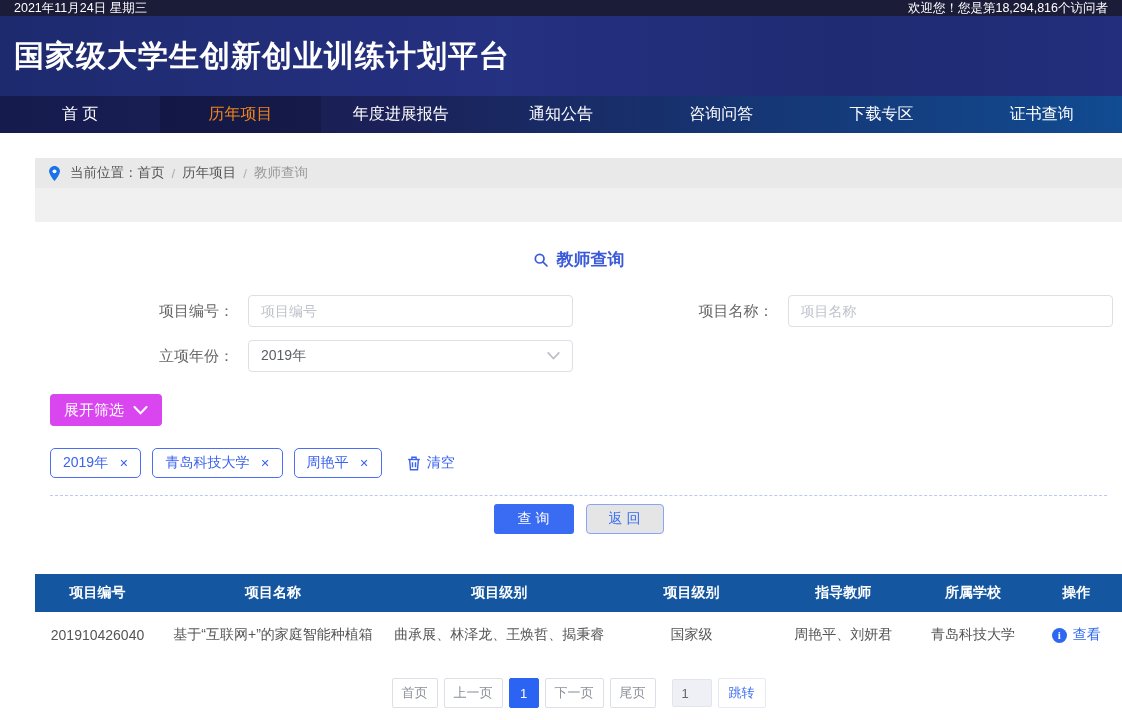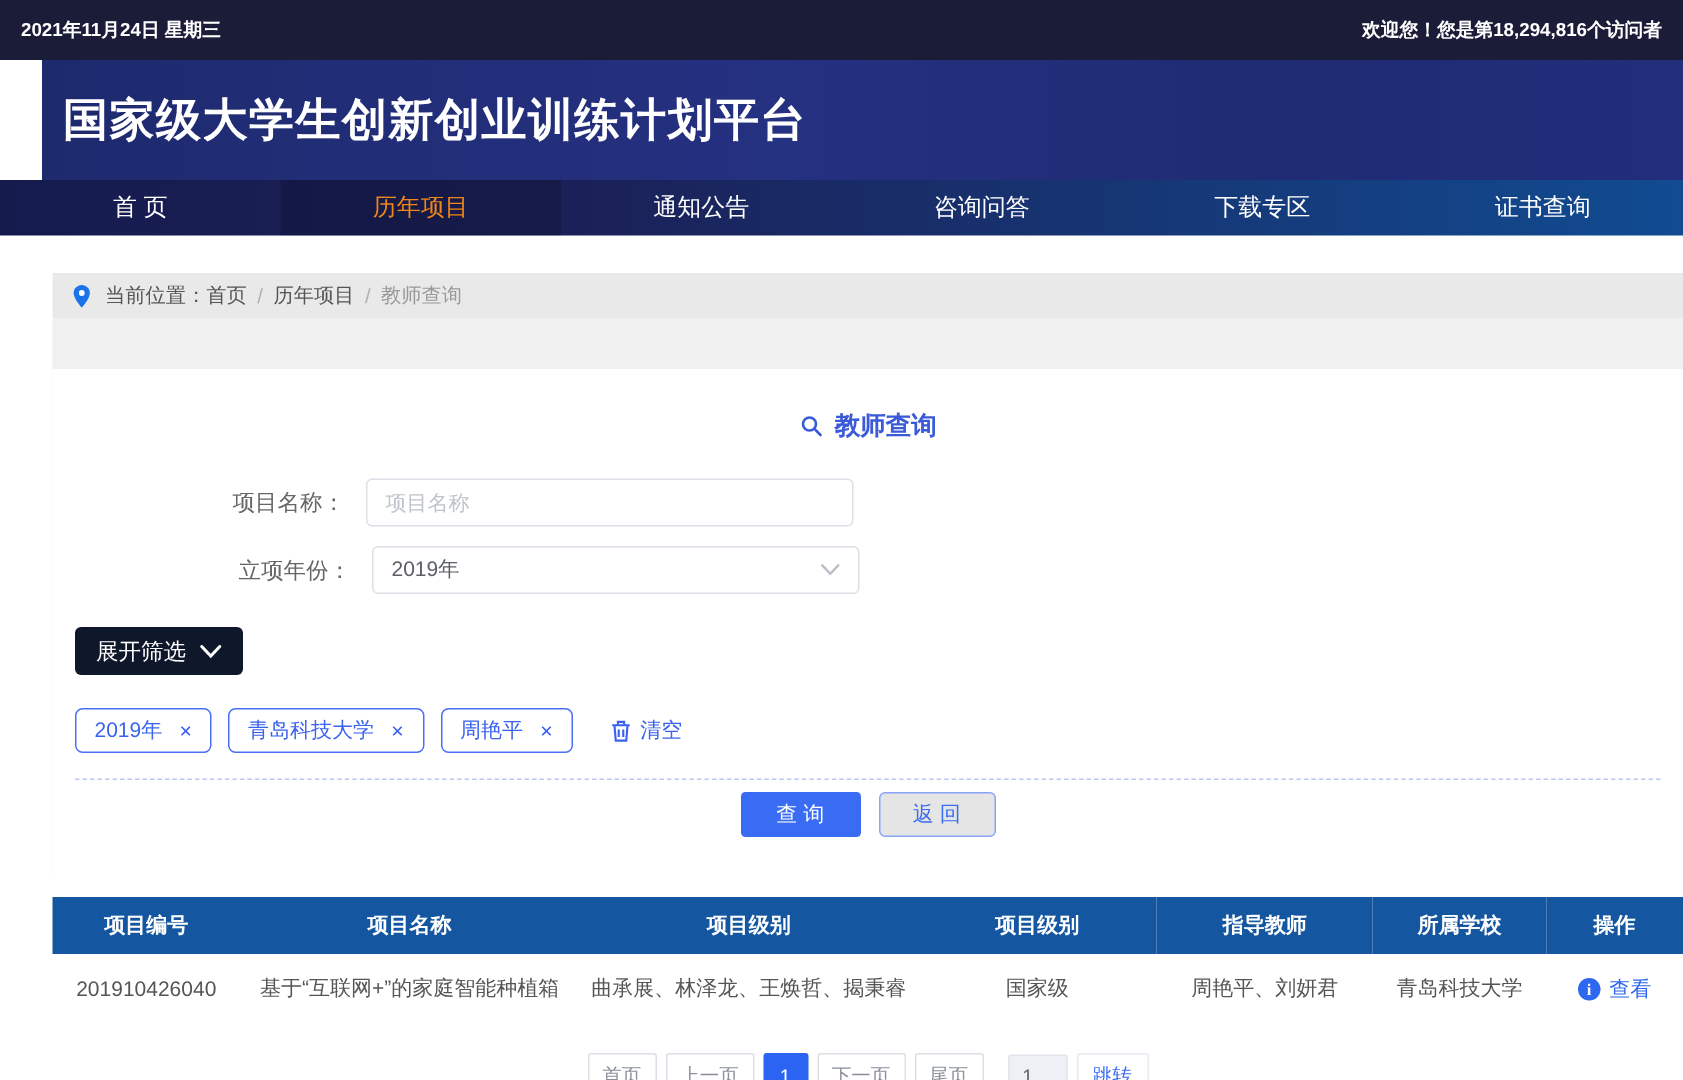--- a/index.html
+++ b/index.html
@@ -6,30 +6,30 @@
   html,body { margin:0; padding:0; }
   body {
     width:1122px; height:720px; overflow:hidden;
     background:#ffffff;
     font-family:"Liberation Sans","DejaVu Sans",sans-serif;
     -webkit-font-smoothing:antialiased;
   }
 
   
   .topbar {
-    height:40px; background:#1b1c38; color:#fff;
+    height:16px; background:#1b1c38; color:#fff;
     display:flex; justify-content:space-between; align-items:center;
-    padding:0 14px; font-size:12.5px;font-weight:bold;
+    padding:0 14px; font-size:12.5px;
   }
 
   
   .masthead {
     height:80px;
     background:linear-gradient(90deg,#1e2a6e 0%, #253181 45%, #1f2b72 75%, #232e7c 100%);
-    display:flex; align-items:center; padding:0 14px;margin-left:28px;
+    display:flex; align-items:center; padding:0 14px;
   }
   .masthead .site-title {
     color:#fff; font-size:30px; font-weight:bold; margin:0; letter-spacing:1px;
   }
 
   
   .nav {
     height:37px; display:flex;
     background:linear-gradient(90deg,#161b4e 0%, #1b2158 35%, #114b91 100%);
   }
@@ -74,21 +74,21 @@
   .text-input::placeholder { color:#bfc3cb; }
   .select {
     width:325px; height:32px; border:1px solid #dcdfe6; border-radius:4px;
     display:flex; align-items:center; justify-content:space-between;
     padding:0 12px; font-size:14px; color:#5c6066; cursor:pointer; background:#fff;
   }
 
   .expand-btn {
     margin:22px 0 0 15px;
     display:inline-flex; align-items:center; gap:9px;
-    background:#0f172a; color:#fff; font-size:15px;
+    background:#d946ef; color:#fff; font-size:15px;
     height:32px; padding:0 14px; border:none; border-radius:4px; cursor:pointer;
   }
 
   .tags-row { margin-top:22px; padding-left:15px; display:flex; align-items:center; gap:11px; }
   .tag {
     display:inline-flex; align-items:center; gap:11px;
     border:1px solid #4a6ef5; color:#3a62f0; background:#fff;
     height:30px; padding:0 12px; border-radius:5px; font-size:14px; cursor:pointer;
   }
   .tag-x { font-size:11px; font-weight:bold; }
@@ -159,20 +159,21 @@
   <span>欢迎您！您是第18,294,816个访问者</span>
 </div>
 
 <div class="masthead">
   <h1 class="site-title">国家级大学生创新创业训练计划平台</h1>
 </div>
 
 <div class="nav">
   <div class="nav-item">首 页</div>
   <div class="nav-item active">历年项目</div>
+  <div class="nav-item">年度进展报告</div>
   <div class="nav-item">通知公告</div>
   <div class="nav-item">咨询问答</div>
   <div class="nav-item">下载专区</div>
   <div class="nav-item">证书查询</div>
 </div>
 
 <div class="breadcrumb">
   <span style="display:inline-flex;">
     <svg width="13" height="17" viewBox="0 0 24 30">
         <path d="M12 1C6.5 1 2 5.5 2 11c0 7 10 18 10 18s10-11 10-18C22 5.5 17.5 1 12 1z" fill="#1a73e8"></path>
@@ -194,20 +195,24 @@
       <span style="display:inline-flex;">
         <svg width="16" height="16" viewBox="0 0 24 24" fill="none" stroke="#3a5ad9" stroke-width="2.6" stroke-linecap="round">
             <circle cx="10" cy="10" r="6.5"></circle>
             <line x1="15.2" y1="15.2" x2="21" y2="21"></line>
           </svg>
       </span>
       <span>教师查询</span>
     </div>
 
     <div class="form-row">
+      <div class="form-col left">
+        <span class="form-label">项目编号：</span>
+        <input class="text-input" type="text" placeholder="项目编号" style="">
+      </div>
       <div class="form-col right">
         <span class="form-label">项目名称：</span>
         <input class="text-input" type="text" placeholder="项目名称" style="">
       </div>
     </div>
 
     <div class="form-row second">
       <div class="form-col left">
         <span class="form-label">立项年份：</span>
         <div class="select">

